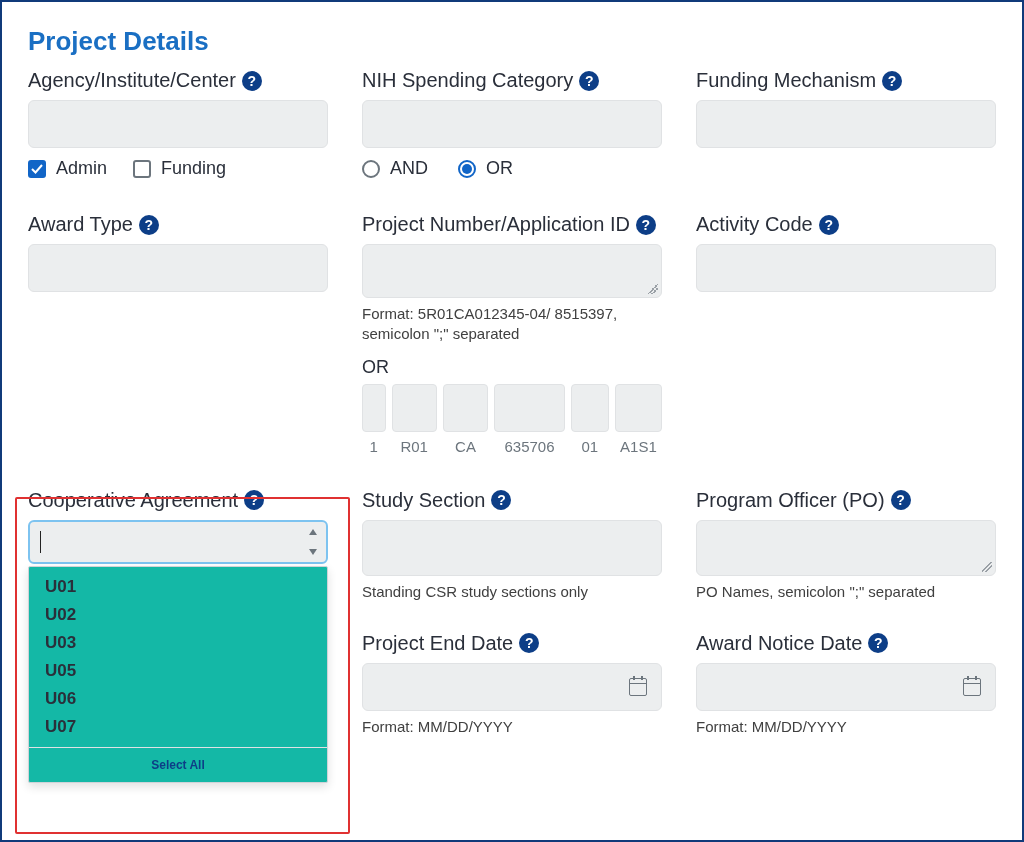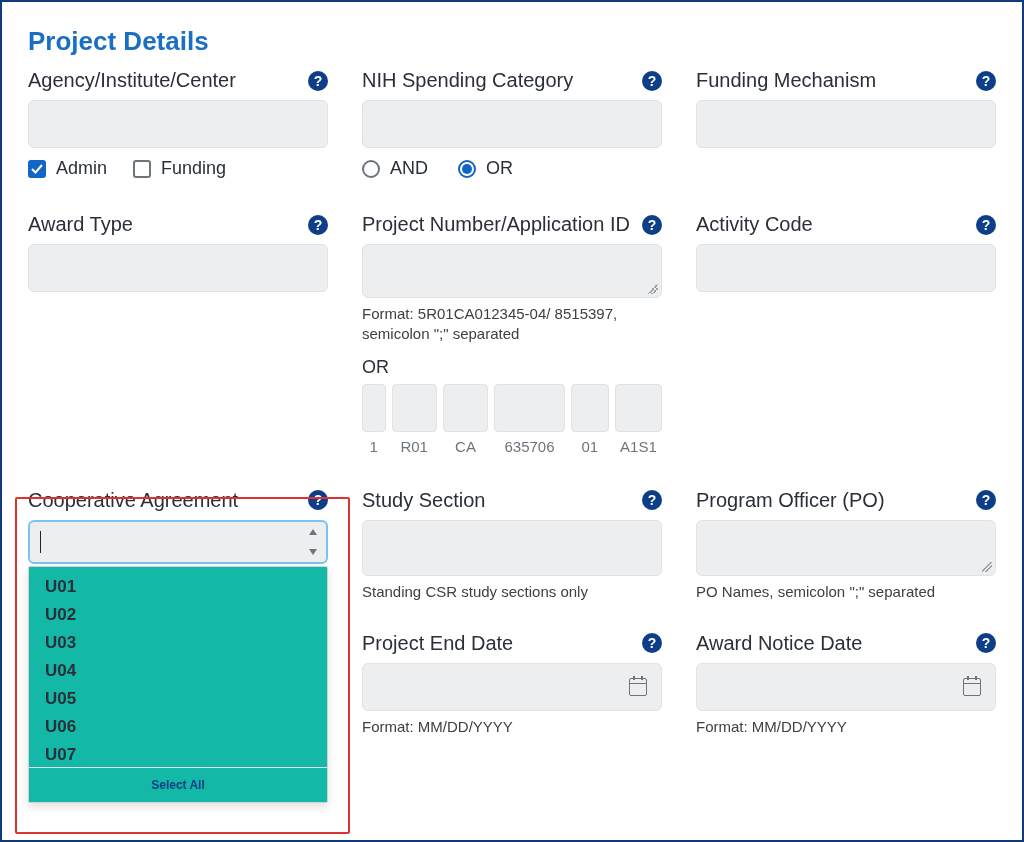--- a/index.html
+++ b/index.html
@@ -31,21 +31,20 @@
     min-width: 0;
   }
   .field-label {
     color: #2a2f3a;
     font-size: 20px;
     margin-bottom: 8px;
     display: flex;
     align-items: center;
     gap: 6px;
     flex-wrap: wrap;
-    justify-content: space-between;
   }
   .help-icon {
     display: inline-flex;
     width: 20px;
     height: 20px;
     border-radius: 50%;
     background: #0d3e87;
     color: #fff;
     align-items: center;
     justify-content: center;
@@ -374,21 +373,20 @@
           <div class="spin-arrows">
             <div class="arr-up"></div>
             <div class="arr-down"></div>
           </div>
         </div>
         <div class="dropdown">
           <div class="dd-list" id="coop-options">
               <div class="dd-item">U01</div>
               <div class="dd-item">U02</div>
               <div class="dd-item">U03</div>
-              <div class="dd-item">U04</div>
               <div class="dd-item">U05</div>
               <div class="dd-item">U06</div>
               <div class="dd-item">U07</div>
             </div>
           <div class="dd-footer">Select All</div>
         </div>
       </div>
     </div>
 
     <div class="col">

